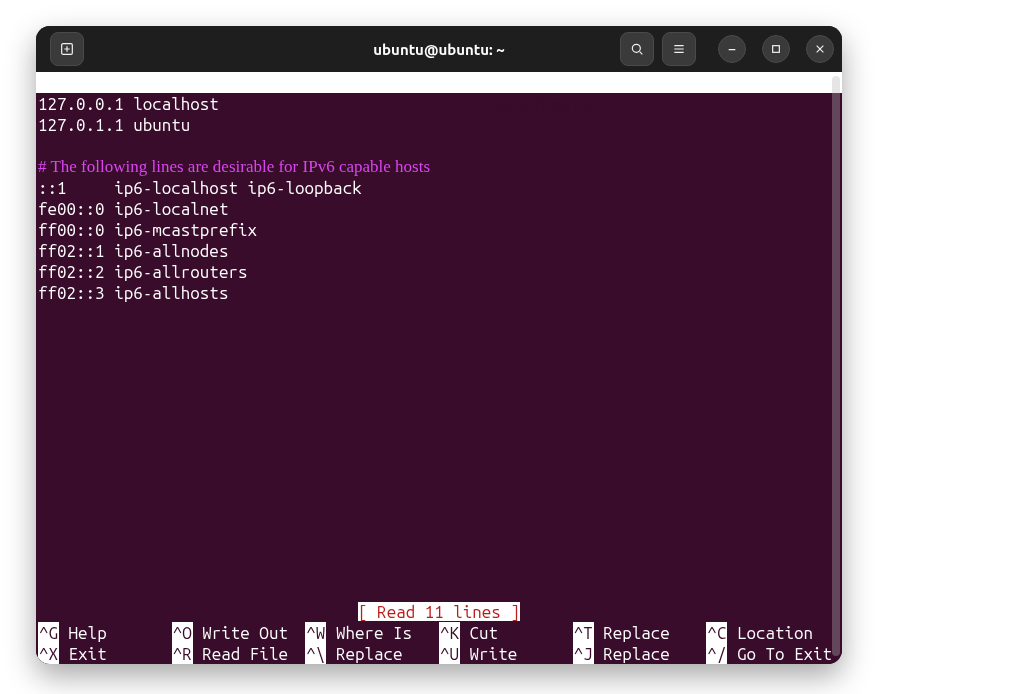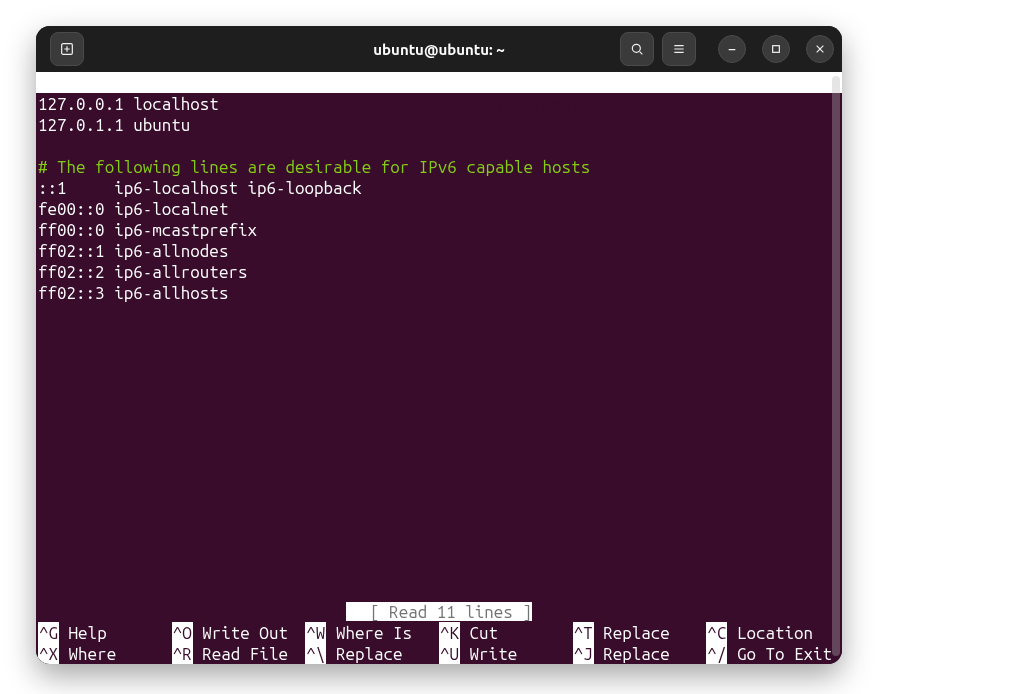--- a/index.html
+++ b/index.html
@@ -76,33 +76,32 @@
     background: #ffffff;
     color: #380c2a;
     white-space: pre;
     padding: 0 2px;
     height: 21px;
   }
   .nano-body {
     white-space: pre;
     padding: 0 2px;
   }
-  .comment { color: #84cc16; }
+  .comment { color: #d946ef; font-family: Liberation Serif, serif; }
   .status-line {
     position: absolute;
     left: 0; right: 0;
     bottom: 42px;
     text-align: center;
     height: 21px;
   }
   .status-pill {
     background: #ffffff;
-    color: #737373;
+    color: #b91c1c;
     white-space: pre;
-    padding-left: 24px;
   }
   .shortcuts {
     position: absolute;
     left: 0; right: 0; bottom: 0;
     padding: 0 2px 0 2px;
   }
   .sc-row { display: flex; height: 21px; }
   .sc-cell { flex: 1; display: flex; align-items: center; white-space: pre; overflow:hidden;}
   .sc-key {
     background: #ffffff;
@@ -184,21 +183,21 @@
     <div class="shortcuts">
       <div class="sc-row" id="sc-row1">
           <div class="sc-cell"><span class="sc-key">^G</span><span class="sc-label"> Help</span></div>
           <div class="sc-cell"><span class="sc-key">^O</span><span class="sc-label"> Write Out</span></div>
           <div class="sc-cell"><span class="sc-key">^W</span><span class="sc-label"> Where Is</span></div>
           <div class="sc-cell"><span class="sc-key">^K</span><span class="sc-label"> Cut</span></div>
           <div class="sc-cell"><span class="sc-key">^T</span><span class="sc-label"> Replace</span></div>
           <div class="sc-cell"><span class="sc-key">^C</span><span class="sc-label"> Location</span></div>
         </div>
       <div class="sc-row" id="sc-row2">
-          <div class="sc-cell"><span class="sc-key">^X</span><span class="sc-label"> Where</span></div>
+          <div class="sc-cell"><span class="sc-key">^X</span><span class="sc-label"> Exit</span></div>
           <div class="sc-cell"><span class="sc-key">^R</span><span class="sc-label"> Read File</span></div>
           <div class="sc-cell"><span class="sc-key">^\</span><span class="sc-label"> Replace</span></div>
           <div class="sc-cell"><span class="sc-key">^U</span><span class="sc-label"> Write</span></div>
           <div class="sc-cell"><span class="sc-key">^J</span><span class="sc-label"> Replace</span></div>
           <div class="sc-cell"><span class="sc-key">^/</span><span class="sc-label"> Go To Exit</span></div>
         </div>
     </div>
   </div>
 
   <div class="scrollbar"></div>

